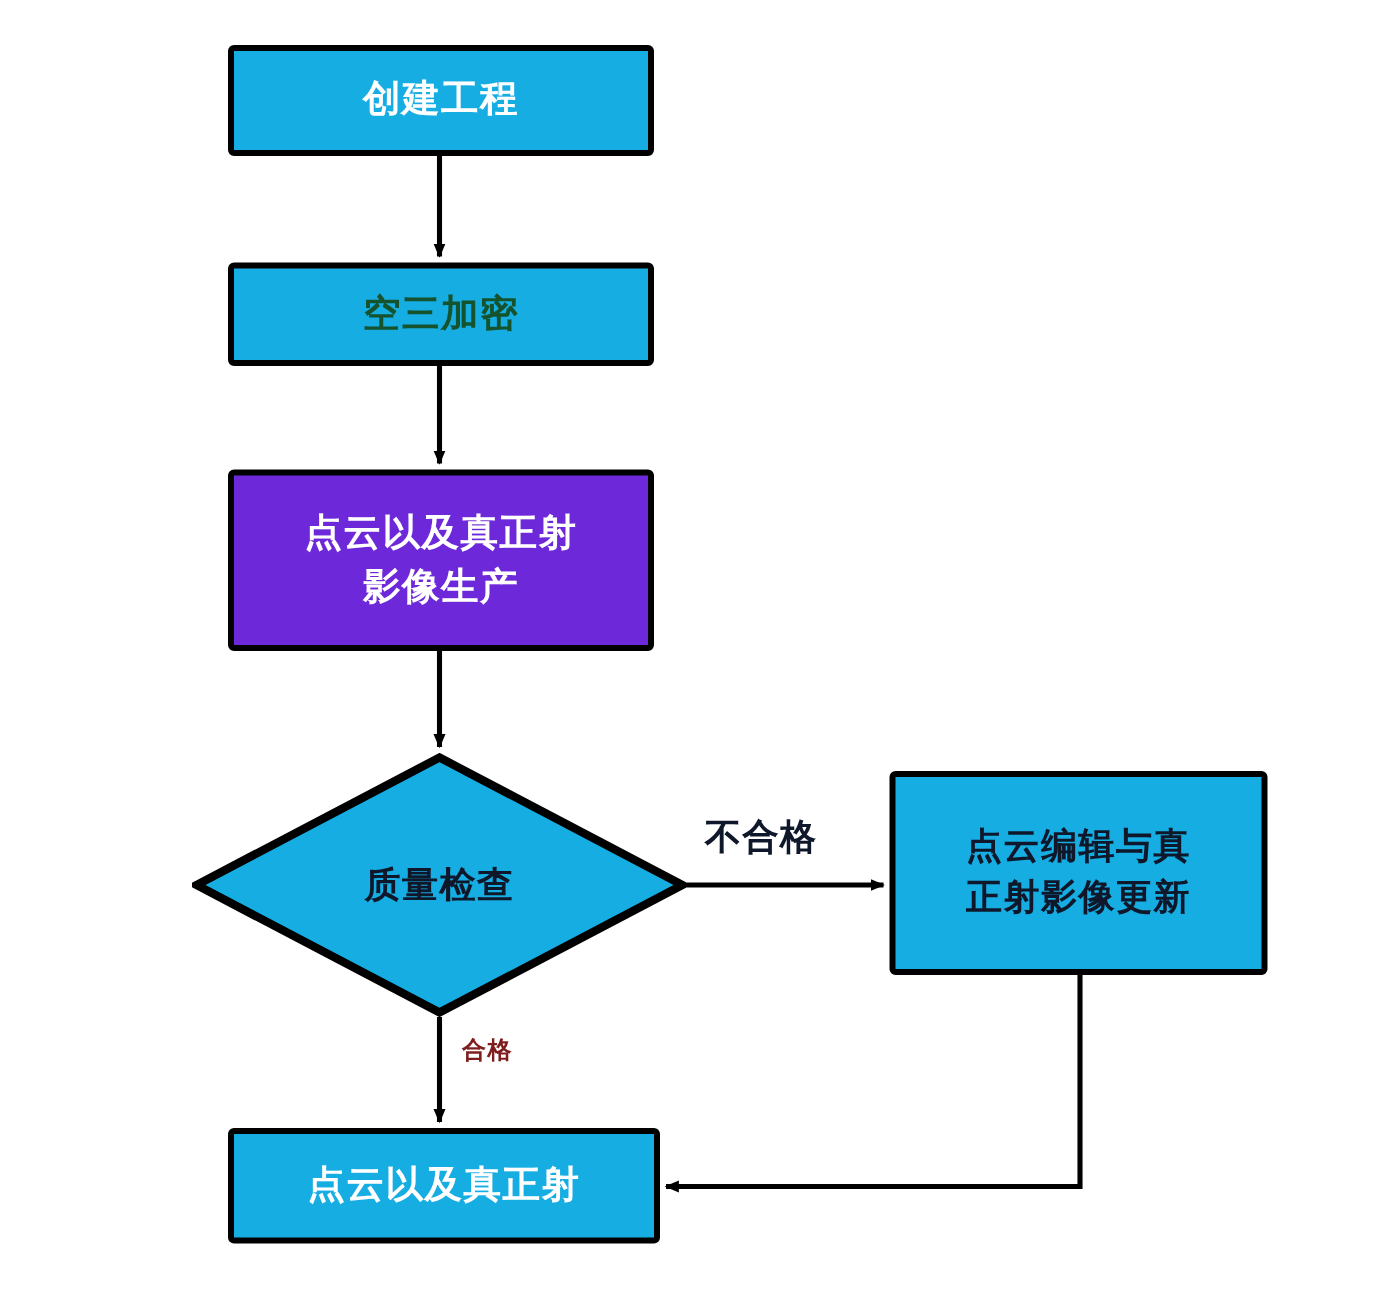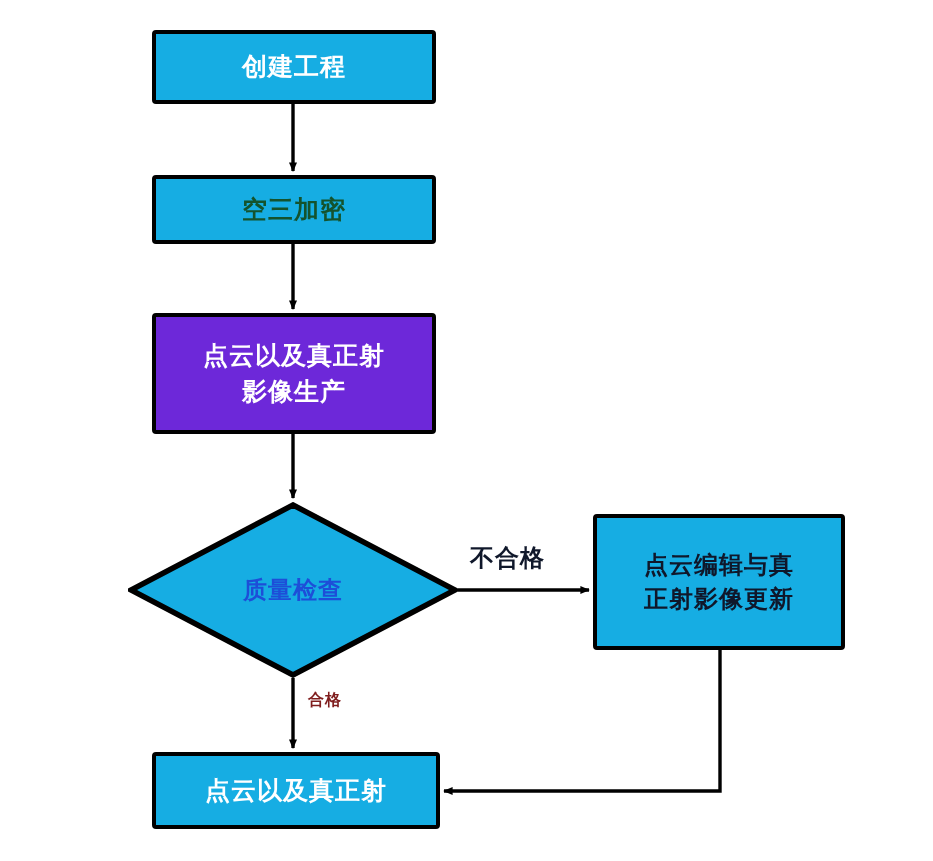--- a/index.html
+++ b/index.html
@@ -106,21 +106,21 @@
 
   <div class="node node-process" id="node-2" style="left: 152px; top: 313px; width: 284px; height: 121px; font-size: 25px; background: #6d28d9; border-color: rgb(0, 0, 0); color: rgb(255, 255, 255); justify-content: center;">
     <span class="node-label">点云以及真正射
 影像生产</span>
   </div>
 
   <div class="node node-decision" id="node-3" style="left: 128px; top: 502px; width: 330px; height: 176px; font-size: 24px;">
     <svg class="diamond-shape" viewBox="0 0 330 176" preserveAspectRatio="none" xmlns="http://www.w3.org/2000/svg">
       <polygon points="165,3 327,88 165,173 3,88" fill="#16ADE3" stroke="#000000" stroke-width="5.5" stroke-linejoin="miter"></polygon>
     </svg>
-    <span class="diamond-text" style="color: #1d4ed8;">质量检查</span>
+    <span class="diamond-text" style="color: #0f172a;">质量检查</span>
   </div>
 
   <div class="node node-process" id="node-4" style="left: 593px; top: 514px; width: 252px; height: 136px; font-size: 24px; background: rgb(22, 173, 227); border-color: rgb(0, 0, 0); color: #0f172a;">
     <span class="node-label">点云编辑与真
 正射影像更新</span>
   </div>
 
   <div class="node node-process" id="node-5" style="left: 152px; top: 752px; width: 288px; height: 77px; font-size: 25px; background: rgb(22, 173, 227); border-color: rgb(0, 0, 0); color: rgb(255, 255, 255);">
     <span class="node-label">点云以及真正射</span>
   </div>

